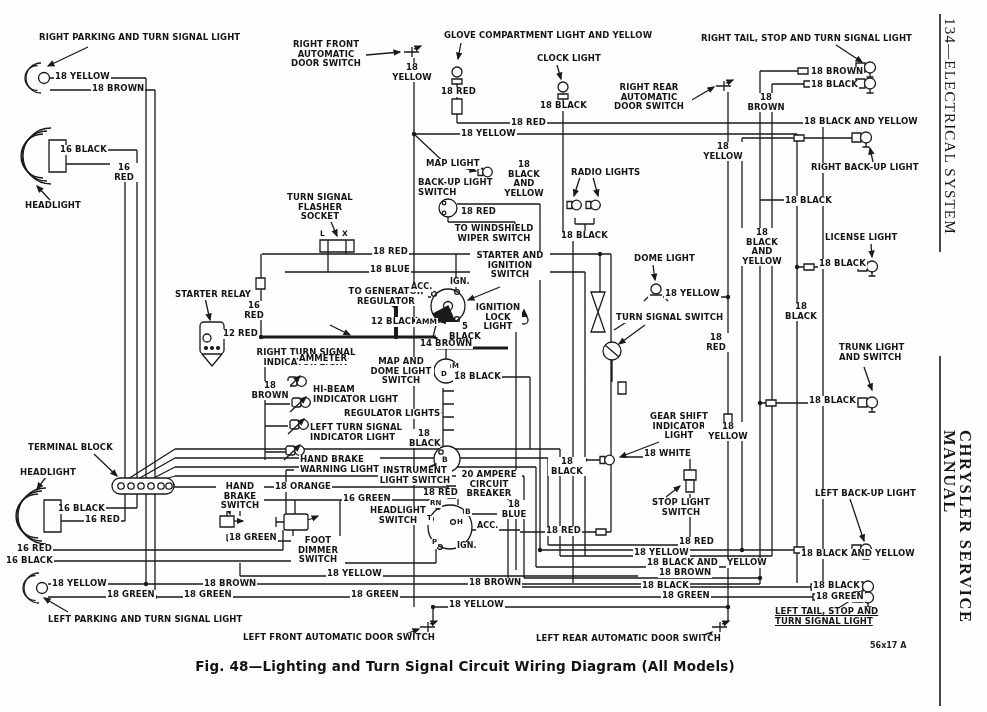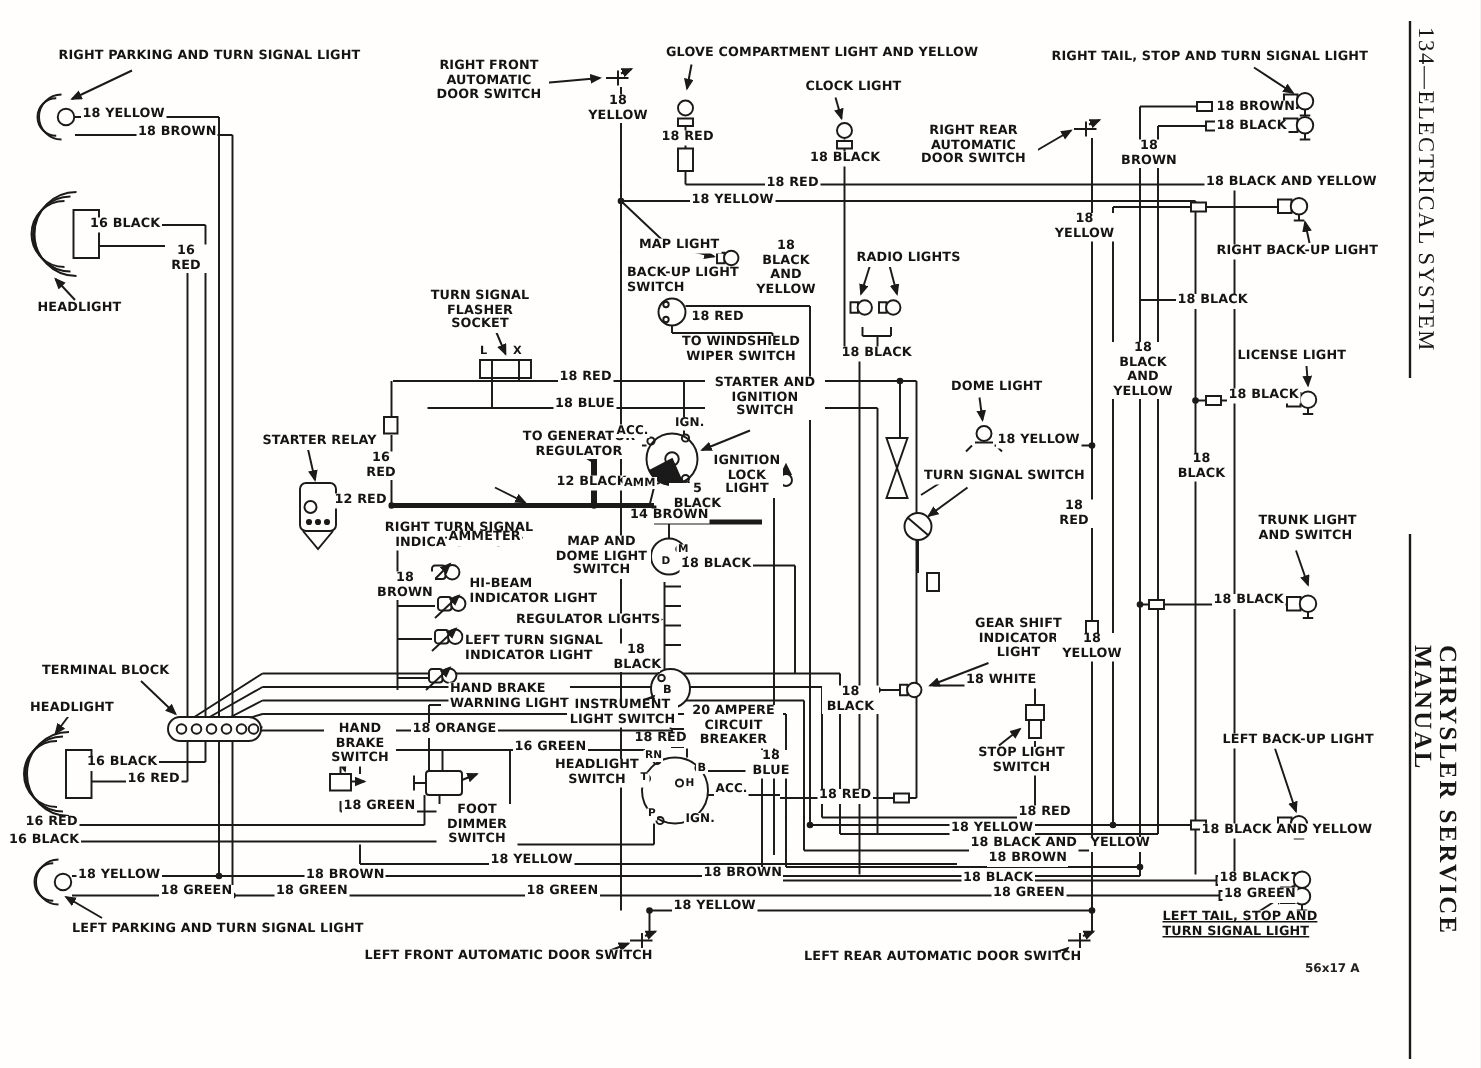--- a/index.html
+++ b/index.html
@@ -455,14 +455,15 @@
       <div class="lbl" style="left: 426px; top: 515px; font-size: 7px;">T</div>
       <div class="lbl" style="left: 456px; top: 519px; font-size: 7px;">H</div>
       <div class="lbl" style="left: 431px; top: 539px; font-size: 7px;">P</div>
       <div class="lbl" style="left: 464px; top: 508px; font-size: 7.5px;">B</div>
       <div class="lbl" style="left: 476px; top: 522px; font-size: 8px;">ACC.</div>
       <div class="lbl" style="left: 456px; top: 542px; font-size: 8px;">IGN.</div>
     </div>
 
   <div id="margin-top-text" class="margin-text">134—ELECTRICAL SYSTEM</div>
   <div id="margin-bottom-text" class="margin-text">CHRYSLER SERVICE MANUAL</div>
+  <div id="caption">Fig. 48—Lighting and Turn Signal Circuit Wiring Diagram (All Models)</div>
   <div id="plate-number">56x17 A</div>
 </div>
 
 </body></html>

